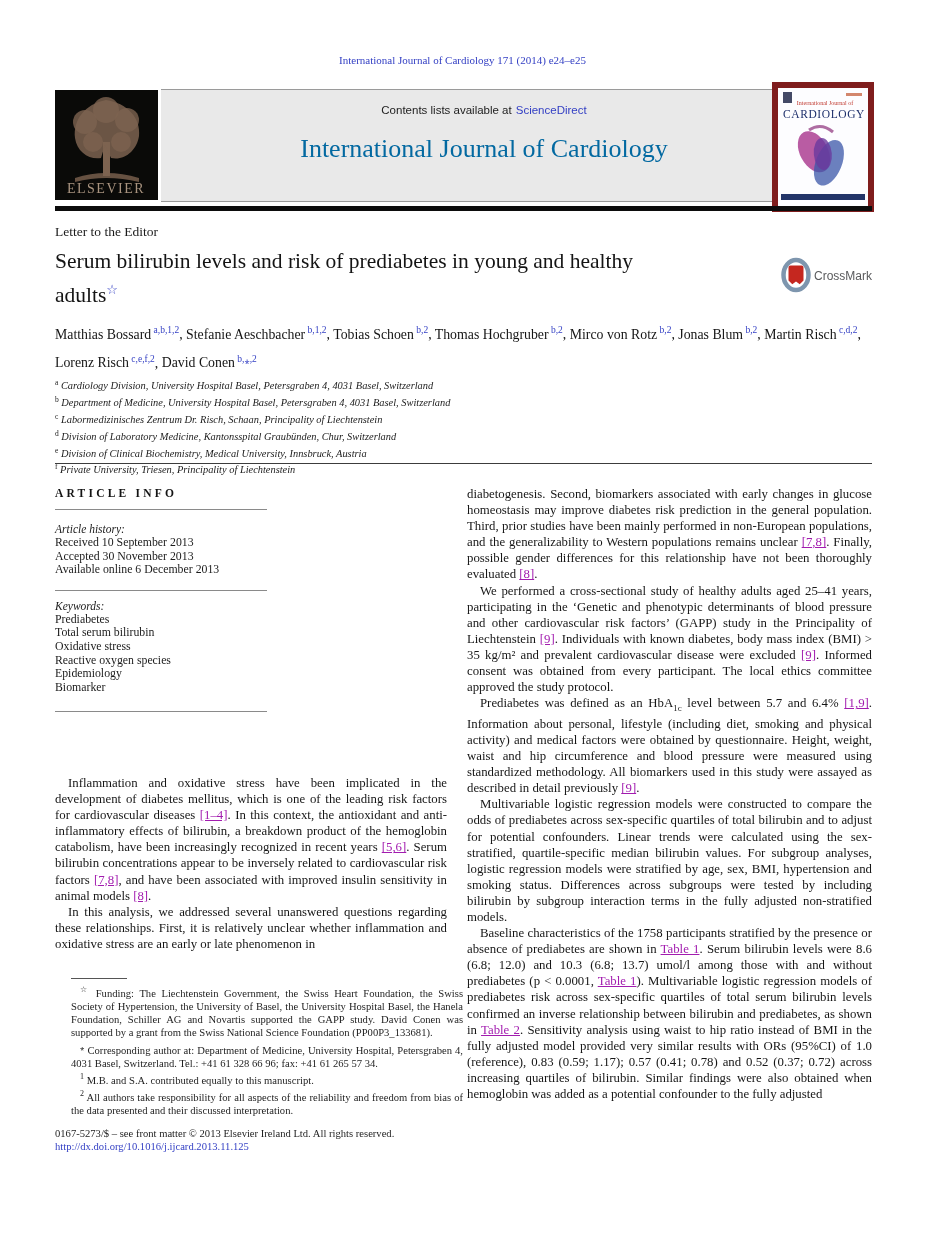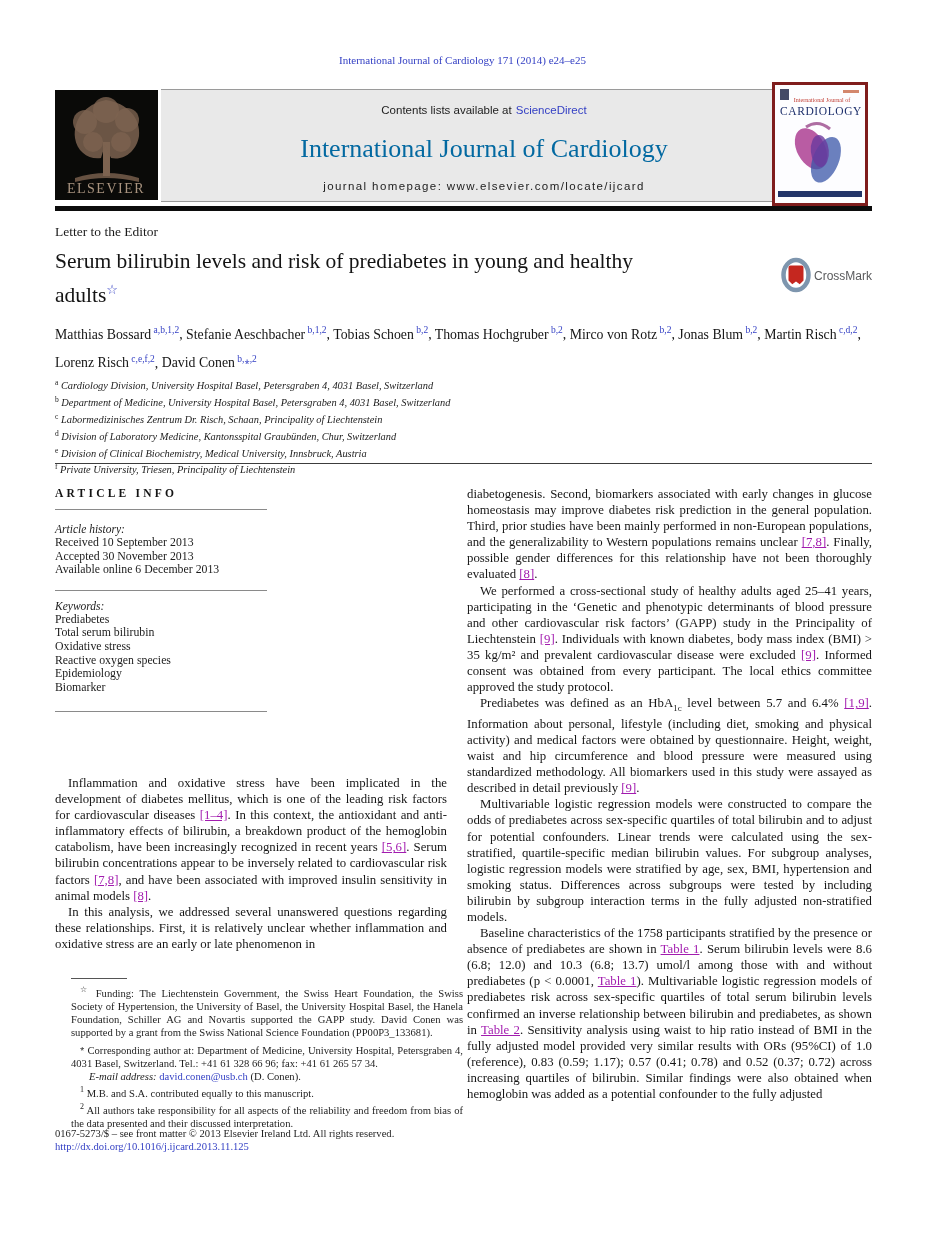--- a/index.html
+++ b/index.html
@@ -14,21 +14,21 @@
   
   .header{position:absolute;left:55px;top:82px;width:817px;height:126px;}
   .elsevier-logo{position:absolute;left:0;top:8px;width:103px;height:110px;background:#0a0a08;}
   .graybox{position:absolute;left:106px;top:7px;width:646px;height:111px;background:#e9e9e9;
            border-top:1px solid #9a9a9a;border-bottom:1px solid #9a9a9a;text-align:center;}
   .contents-line{margin-top:14px;font-family:"Liberation Sans",sans-serif;font-size:11.5px;color:#222;}
   .contents-line .link{margin-left:4px;}
   .journal-title{margin-top:18px;font-size:26px;color:#0369a1;}
   .homepage{margin-top:16px;font-family:"Liberation Sans",sans-serif;font-size:11.5px;
             letter-spacing:1.4px;color:#222;}
-  .cover{position:absolute;left:717px;top:0px;width:90px;height:118px;border:3px solid #7f1d1d;background:#fdfdff;}
+  .cover{position:absolute;left:717px;top:0px;width:90px;height:118px;border:6px solid #7f1d1d;background:#fdfdff;}
   .black-bar{position:absolute;left:55px;top:206px;width:817px;height:5px;background:#0c0c0c;}
 
   
   .section-label{position:absolute;left:55px;top:224px;font-size:13.5px;color:#1b1b1b;}
   .article-title{position:absolute;left:55px;top:248px;width:640px;font-size:21.5px;line-height:27.5px;color:#141414;}
   .article-title sup{font-size:13px;color:#3440c4;}
   .crossmark{position:absolute;left:780px;top:256px;width:92px;height:38px;}
 
   
   .authors{position:absolute;left:55px;top:318px;width:817px;font-size:13.8px;line-height:24px;color:#141414;}
@@ -97,21 +97,20 @@
         </g>
         <text x="51" y="103" text-anchor="middle" font-family="Liberation Serif, serif" font-size="14" letter-spacing="1.5" fill="#a8937f">ELSEVIER</text>
       </svg>
     </div>
 
     <div class="graybox">
       <div class="contents-line">
         <span>Contents lists available at</span><span class="link">ScienceDirect</span>
       </div>
       <div class="journal-title">International Journal of Cardiology</div>
-      <div class="homepage">journal homepage: www.elsevier.com/locate/ijcard</div>
     </div>
 
     <div class="cover">
       <svg width="90" height="118" viewBox="0 0 90 118">
         <rect x="0" y="0" width="90" height="118" fill="#fdfdff"></rect>
         <rect x="5" y="4" width="9" height="11" fill="#444a66"></rect>
         <rect x="68" y="5" width="16" height="3" fill="#c0542f" opacity="0.7"></rect>
         <text x="47" y="17" text-anchor="middle" font-family="Liberation Serif, serif" font-size="6" fill="#c03a30">International Journal of</text>
         <text x="46" y="30" text-anchor="middle" font-family="Liberation Serif, serif" font-size="11.5" letter-spacing="0.6" fill="#1d2f6b">CARDIOLOGY</text>
         <g transform="translate(45,68)">
@@ -182,21 +181,20 @@
 
       <div class="left-body">
           <p class="para">Inflammation and oxidative stress have been implicated in the development of diabetes mellitus, which is one of the leading risk factors for cardiovascular diseases <span class="ref">[1–4]</span>. In this context, the antioxidant and anti-inflammatory effects of bilirubin, a breakdown product of the hemoglobin catabolism, have been increasingly recognized in recent years <span class="ref">[5,6]</span>. Serum bilirubin concentrations appear to be inversely related to cardiovascular risk factors <span class="ref">[7,8]</span>, and have been associated with improved insulin sensitivity in animal models <span class="ref">[8]</span>.</p>
           <p class="para">In this analysis, we addressed several unanswered questions regarding these relationships. First, it is relatively unclear whether inflammation and oxidative stress are an early or late phenomenon in</p>
         </div>
 
       <div class="footnotes">
         <div class="fn-rule"></div>
         <p class="fn"><sup class="fn-mark">☆</sup> <span>Funding: The Liechtenstein Government, the Swiss Heart Foundation, the Swiss Society of Hypertension, the University of Basel, the University Hospital Basel, the Hanela Foundation, Schiller AG and Novartis supported the GAPP study. David Conen was supported by a grant from the Swiss National Science Foundation (PP00P3_133681).</span></p>
         <p class="fn"><sup class="fn-mark">⁎</sup> <span>Corresponding author at: Department of Medicine, University Hospital, Petersgraben 4, 4031 Basel, Switzerland. Tel.: +41 61 328 66 96; fax: +41 61 265 57 34.</span></p>
-        <p class="fn-email"><span class="lbl">E-mail address:</span> <span class="link">david.conen@usb.ch</span><span> (D. Conen).</span></p>
         <p class="fn"><sup class="fn-mark">1</sup> <span>M.B. and S.A. contributed equally to this manuscript.</span></p>
         <p class="fn"><sup class="fn-mark">2</sup> <span>All authors take responsibility for all aspects of the reliability and freedom from bias of the data presented and their discussed interpretation.</span></p>
       </div>
 
     </div>
 
     <div class="col-right">
         <p class="para">diabetogenesis. Second, biomarkers associated with early changes in glucose homeostasis may improve diabetes risk prediction in the general population. Third, prior studies have been mainly performed in non-European populations, and the generalizability to Western populations remains unclear <span class="ref">[7,8]</span>. Finally, possible gender differences for this relationship have not been thoroughly evaluated <span class="ref">[8]</span>.</p>
         <p class="para">We performed a cross-sectional study of healthy adults aged 25–41 years, participating in the ‘Genetic and phenotypic determinants of blood pressure and other cardiovascular risk factors’ (GAPP) study in the Principality of Liechtenstein <span class="ref">[9]</span>. Individuals with known diabetes, body mass index (BMI) &gt; 35 kg/m² and prevalent cardiovascular disease were excluded <span class="ref">[9]</span>. Informed consent was obtained from every participant. The local ethics committee approved the study protocol.</p>
         <p class="para">Prediabetes was defined as an HbA<sub>1c</sub> level between 5.7 and 6.4% <span class="ref">[1,9]</span>. Information about personal, lifestyle (including diet, smoking and physical activity) and medical factors were obtained by questionnaire. Height, weight, waist and hip circumference and blood pressure were measured using standardized methodology. All biomarkers used in this study were assayed as described in detail previously <span class="ref">[9]</span>.</p>

